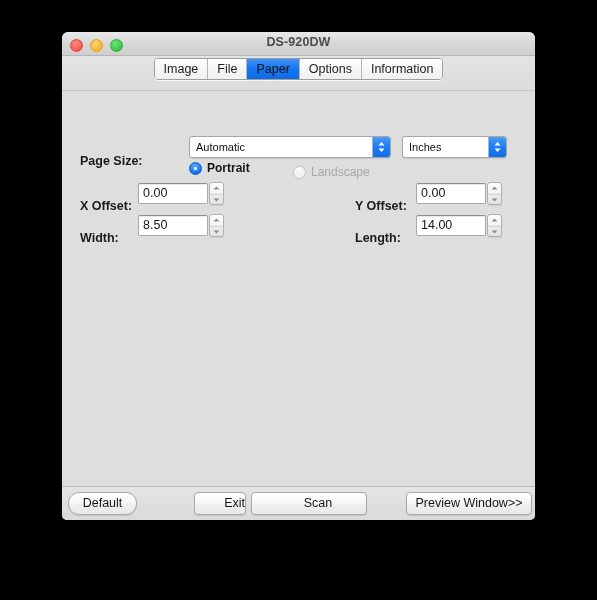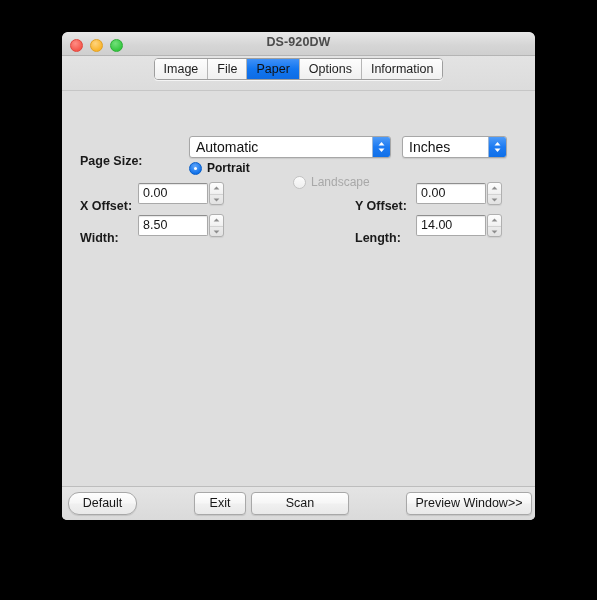--- a/index.html
+++ b/index.html
@@ -118,21 +118,21 @@
     background: #ffffff;
     border: 1px solid #a7a7a7;
     border-radius: 3px;
     box-shadow: 0 1px 1px rgba(0,0,0,.09);
     overflow: hidden;
   }
   .popup .pv {
     position: absolute;
     left: 6px; top: 0;
     line-height: 20px;
-    font-size: 14px;
+    font-size: 11px;
     color: #111111;
     white-space: nowrap;
   }
   .popup .chev {
     position: absolute;
     right: 0; top: 0;
     width: 17px; height: 20px;
     background: linear-gradient(to bottom, #4e9bf8 0%, #1d7bf2 50%, #0f6fe8 100%);
     border-left: 1px solid #9ab6d8;
   }
@@ -265,21 +265,21 @@
           <polygon points="4.5,11 7.5,7.4 1.5,7.4" fill="#ffffff"></polygon>
         </svg>
       </span>
     </div>
 
     <div class="radio-wrap" style="left:127px; top:70px;">
       <span class="radio on"></span>
       <span class="radio-label on">Portrait</span>
     </div>
 
-    <div class="radio-wrap" style="left:231px; top:84px;">
+    <div class="radio-wrap" style="left:231px; top:74px;">
       <span class="radio off"></span>
       <span class="radio-label off">Landscape</span>
     </div>
 
     <div class="lbl" style="left:18px; top:96px;">X Offset:</div>
     <div class="tfield" style="left:76px; top:92px; width:68px;">
       <span class="tv">0.00</span>
     </div>
     <div class="stepper" style="left:147px; top:91px;">
       <div class="half top">
@@ -342,18 +342,18 @@
         <svg width="7" height="4" viewBox="0 0 7 4">
             <polygon points="3.5,3.6 6.4,0.4 0.6,0.4" fill="#8d8d8d"></polygon>
           </svg>
       </div>
     </div>
 
   </div>
 
   <div id="footer">
     <div class="btn" style="left:6px; width:67px;border-radius:11px;">Default</div>
-    <div class="btn" style="left:132px; width:50px;">Exit</div>
-    <div class="btn" style="left:189px; width:96px;">Scan</div>
+    <div class="btn" style="left:132px; width:50px;text-align:right;">Exit</div>
+    <div class="btn" style="left:189px; width:96px;padding-left:18px;">Scan</div>
     <div class="btn" style="left:344px; width:124px;">Preview Window&gt;&gt;</div>
   </div>
 
 </div>
 
 </body></html>

